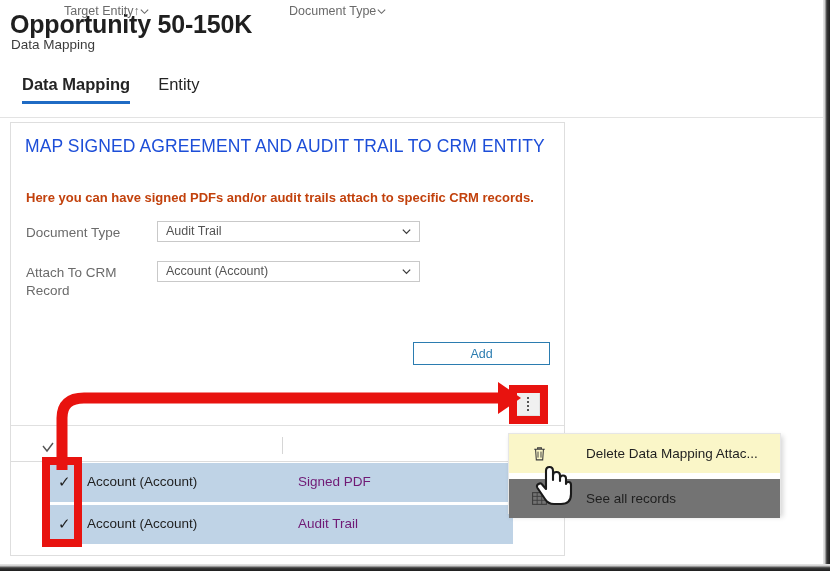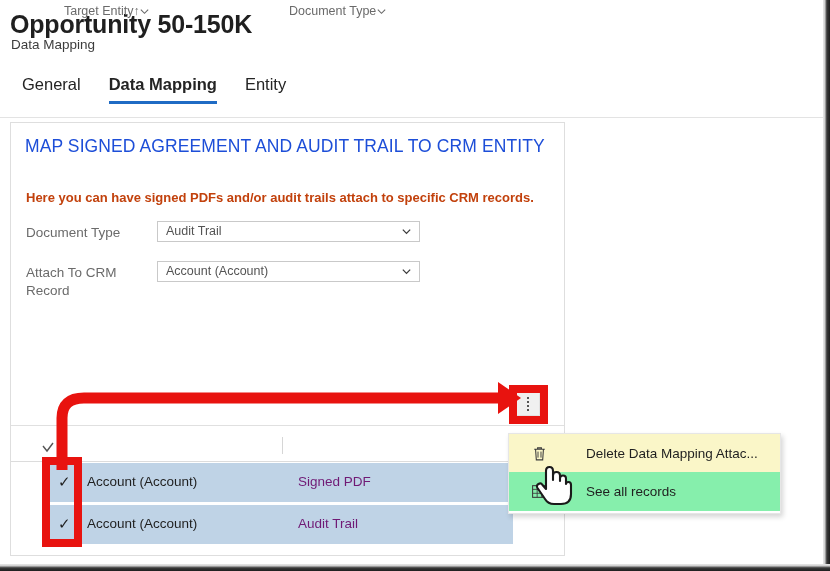--- a/index.html
+++ b/index.html
@@ -307,21 +307,21 @@
     width: 271px;
     height: 39px;
     display: flex;
     align-items: center;
     font-size: 13.5px;
     color: #1f1f1f;
     cursor: pointer;
     gap: 16px;
   }
   .menu-item.m1 { top: 0; background: #faf6c8; }
-  .menu-item.m2 { top: 38px; background: #86efac; }
+  .menu-item.m2 { top: 45px; background: #737373; }
   .menu-icon {
     width: 17px;
     height: 17px;
     margin-left: 22px;
     margin-right: 22px;
     flex: none;
     color: #3b3b3b;
   }
   .menu-icon svg { display: block; }
 
@@ -345,21 +345,20 @@
 </style>
 </head>
 <body>
 
 <div id="screen">
 
   <div class="page-title">Opportunity 50-150K</div>
   <div class="page-subtitle">Data Mapping</div>
 
   <div class="tabs">
-    <div class="tab">General</div>
     <div class="tab active">Data Mapping</div>
     <div class="tab">Entity</div>
   </div>
   <div class="header-rule"></div>
 
   <div class="card"></div>
 
   <div class="card-title">MAP SIGNED AGREEMENT AND AUDIT TRAIL TO CRM ENTITY</div>
   <div class="card-desc">Here you can have signed PDFs and/or audit trails attach to specific CRM records.</div>
 
@@ -376,20 +375,21 @@
   <div class="field-label lbl-attach">Attach To CRM Record</div>
   <div class="select-wrap s2">
     <span class="select-value">Account (Account)</span>
     <span class="select-caret">
       <svg viewBox="0 0 12 12" width="11" height="11">
           <path d="M2 4 L6 8 L10 4" fill="none" stroke="#3a3a3a" stroke-width="1.4"></path>
         </svg>
     </span>
   </div>
 
+  <div class="add-button">Add</div>
 
   <div class="overflow-button">
     <span class="overflow-dots">
       <i></i>
         <i></i>
         <i></i>
         <i></i>
     </span>
   </div>
 

